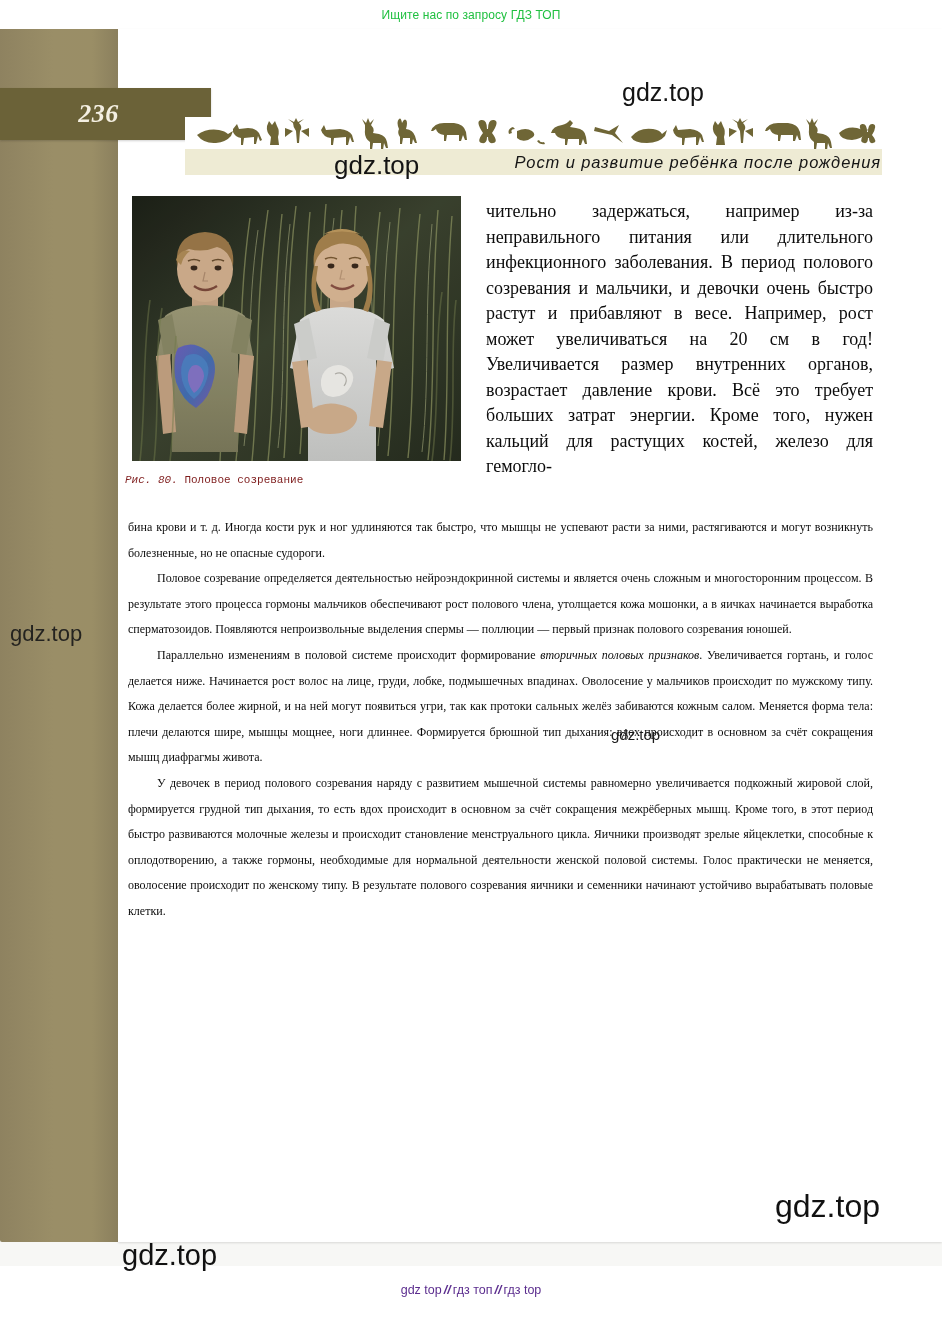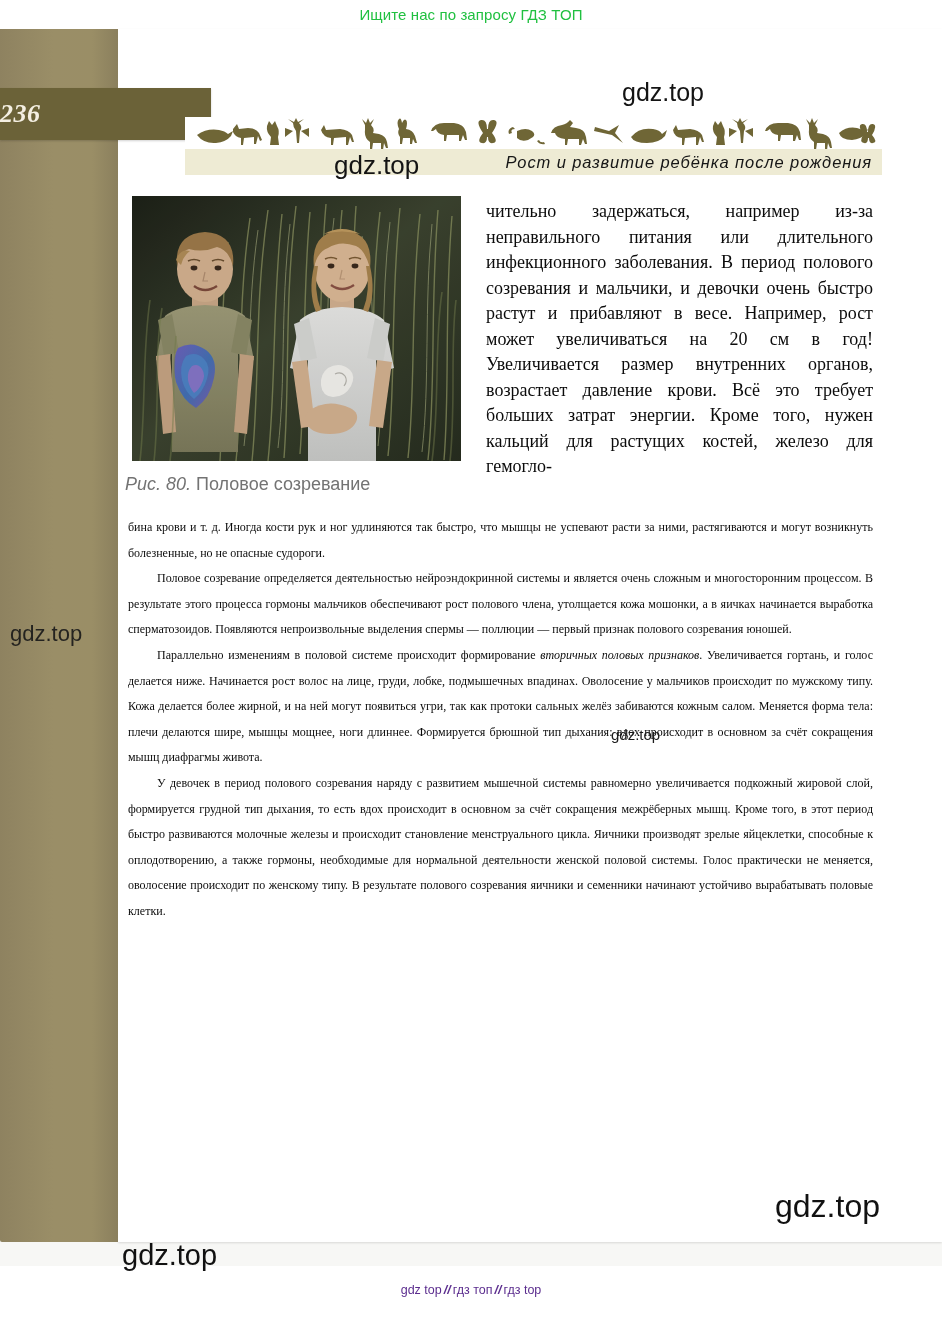--- a/index.html
+++ b/index.html
@@ -22,21 +22,21 @@
     left: 0; top: 0;
     width: 942px; height: 29px;
     background: #ffffff;
     display: flex;
     align-items: center;
     justify-content: center;
   }
   .promo-banner .promo-text {
     color: #20c040;
     font-family: "Liberation Sans", sans-serif;
-    font-size: 15px;
+    font-size: 12px;
     letter-spacing: 0.1px;
     white-space: nowrap;
   }
 
   
   .page-sheet {
     position: absolute;
     left: 0; top: 29px;
     width: 942px; height: 1237px;
     background: #f7f7f5;
@@ -58,21 +58,21 @@
     border-bottom-left-radius: 2px;
   }
   
   .page-tab {
     position: absolute;
     left: 0; top: 59px;
     width: 211px; height: 52px;
     background: #6b6238;
     display: flex;
     align-items: center;
-    justify-content: flex-start;
+    justify-content: center;
     box-sizing: border-box;
     padding-right: 14px;
     box-shadow: 0 1px 2px rgba(0,0,0,0.18);
   }
   .page-tab .page-number {
     color: #f4efe2;
     font-family: "Liberation Serif", serif;
     font-style: italic;
     font-weight: bold;
     font-size: 26px;
@@ -104,21 +104,21 @@
 
   .title-band {
     position: absolute;
     left: 0; top: 61px;
     width: 697px; height: 26px;
     background: #eeebd4;
     display: flex;
     align-items: center;
     justify-content: flex-end;
     box-sizing: border-box;
-    padding-right: 10px;
+    padding-right: 1px;
   }
   .title-band .section-title {
     font-family: "Liberation Sans", sans-serif;
     font-style: italic;
     font-size: 16.5px;
     color: #161616;
     letter-spacing: 0.9px;
     white-space: nowrap;
   }
 
@@ -151,23 +151,23 @@
     width: 329px; height: 265px;
     overflow: hidden;
     background: #2b3124;
   }
   .figure .photo svg { display: block; }
 
   .figcaption {
     position: absolute;
     left: 125px; top: 445px;
     width: 340px;
-    font-family: Liberation Sans, sans-serif;
-    font-size: 18px;
-    color: #737373;
+    font-family: Liberation Mono, monospace;
+    font-size: 11px;
+    color: #7f1d1d;
     white-space: nowrap;
   }
   .figcaption .cap-label {
     font-style: italic;
   }
 
   
   .col-right {
     position: absolute;
     left: 486px; top: 170px;

